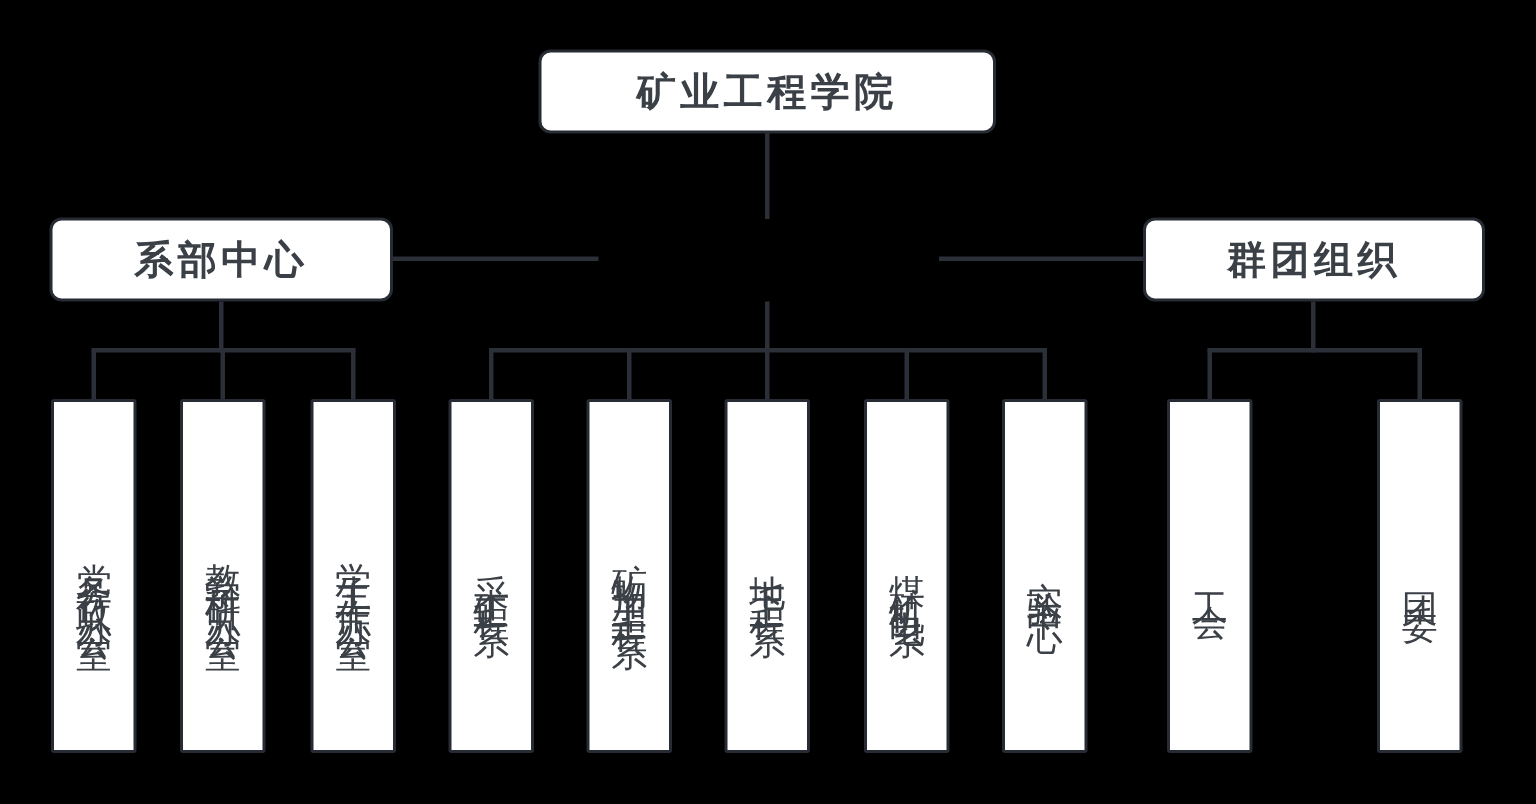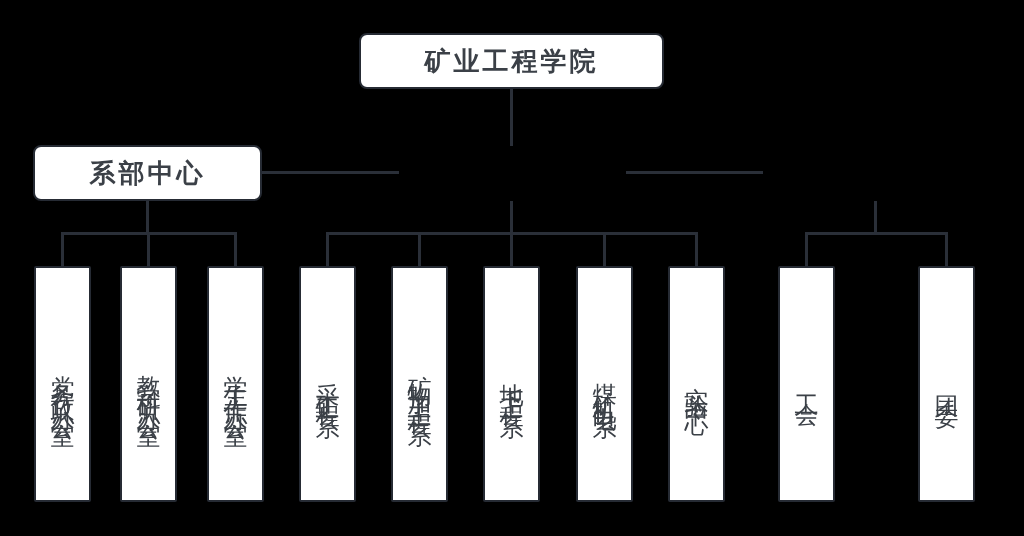--- a/index.html
+++ b/index.html
@@ -51,20 +51,21 @@
   <div class="line" style="left:418px;top:233px;width:3px;height:33px;"></div>
   <div class="line" style="left:510px;top:233px;width:3px;height:33px;"></div>
   <div class="line" style="left:603px;top:233px;width:3px;height:33px;"></div>
   <div class="line" style="left:695px;top:233px;width:3px;height:33px;"></div>
   <div class="line" style="left:805px;top:233px;width:3px;height:33px;"></div>
   <div class="line" style="left:945px;top:233px;width:3px;height:33px;"></div>
 
   <div class="box hbox" style="left:359px;top:33px;width:305px;height:56px;">矿业工程学院</div>
 
   <div class="box hbox" style="left:33px;top:145px;width:229px;height:56px;">系部中心</div>
+  <div class="box hbox" style="left:762px;top:145px;width:228px;height:56px;">群团组织</div>
 
   <div class="box vbox" style="left:34px;top:266px;width:57px;height:236px;">党务行政办公室</div>
   <div class="box vbox" style="left:120px;top:266px;width:57px;height:236px;">教学科研办公室</div>
   <div class="box vbox" style="left:207px;top:266px;width:57px;height:236px;">学生工作办公室</div>
 
   <div class="box vbox" style="left:299px;top:266px;width:57px;height:236px;">采矿工程系</div>
   <div class="box vbox" style="left:391px;top:266px;width:57px;height:236px;">矿物加工工程系</div>
   <div class="box vbox" style="left:483px;top:266px;width:57px;height:236px;">地下工程系</div>
   <div class="box vbox" style="left:576px;top:266px;width:57px;height:236px;">煤矿机电系</div>
   <div class="box vbox" style="left:668px;top:266px;width:57px;height:236px;">实验中心</div>

